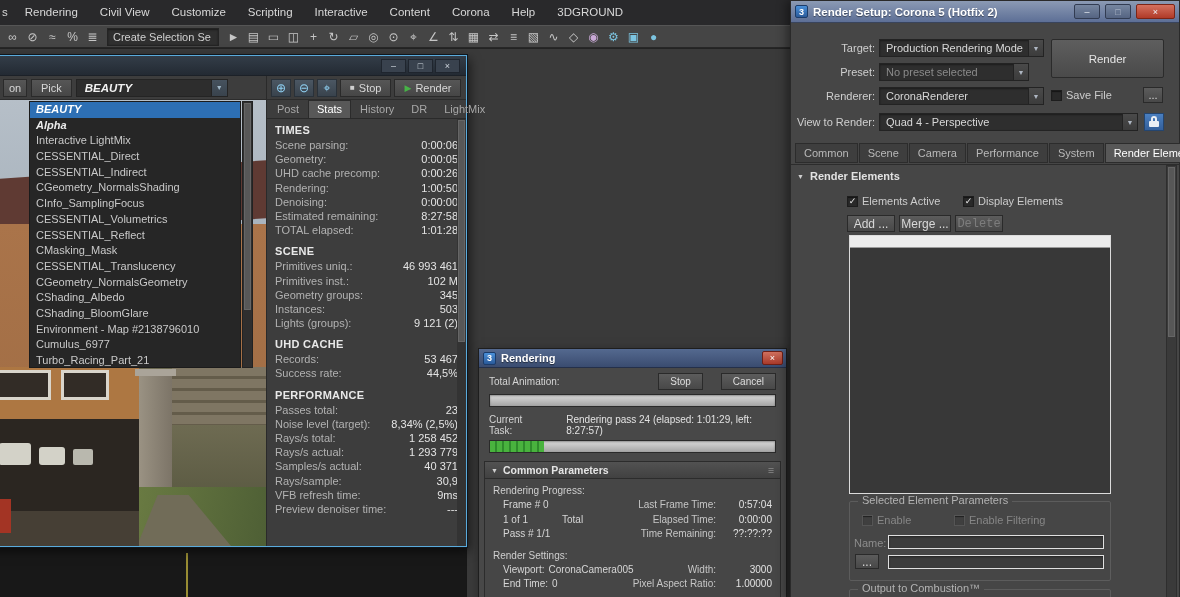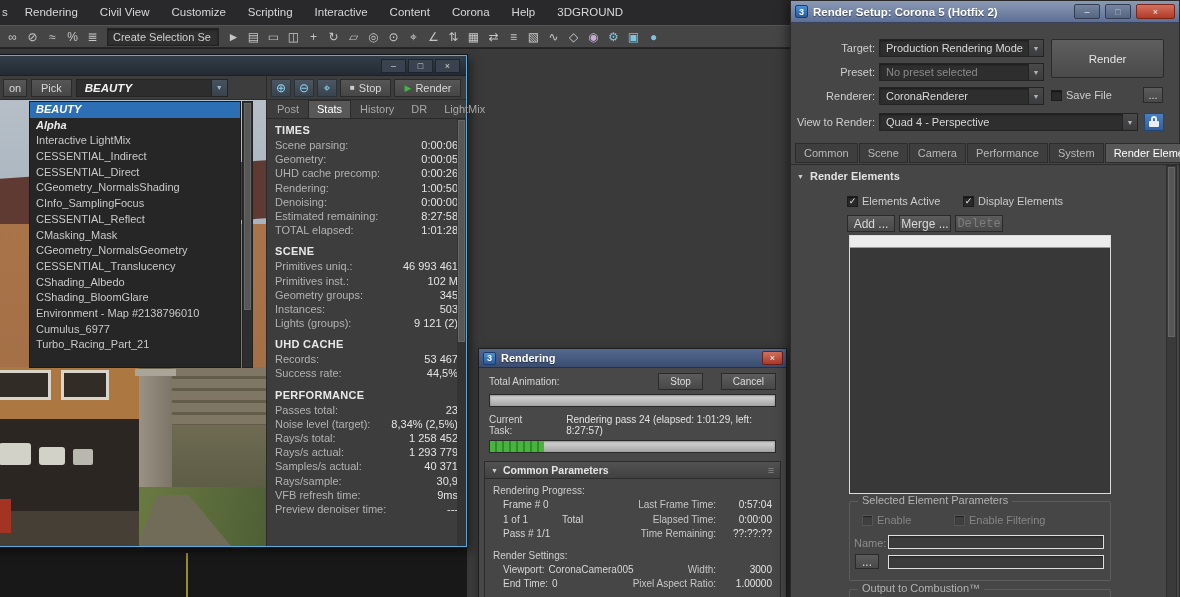--- a/index.html
+++ b/index.html
@@ -265,28 +265,29 @@
             <div class="sc-path" data-name="preview-path"></div>
             <div class="sc-floor" data-name="preview-terrace-floor"></div>
             <div class="sc-red" data-name="preview-red-object"></div>
           </div>
         </div>
 
         <div class="vfb-list" data-name="vfb-element-list">
           <div class="vfb-item" data-name="vfb-element-item">BEAUTY</div>
             <div class="vfb-item" data-name="vfb-element-item">Alpha</div>
             <div class="vfb-item" data-name="vfb-element-item">Interactive LightMix</div>
+            <div class="vfb-item" data-name="vfb-element-item">CESSENTIAL_Direct</div>
             <div class="vfb-item" data-name="vfb-element-item">CESSENTIAL_Indirect</div>
-            <div class="vfb-item" data-name="vfb-element-item">CESSENTIAL_Direct</div>
             <div class="vfb-item" data-name="vfb-element-item">CGeometry_NormalsShading</div>
             <div class="vfb-item" data-name="vfb-element-item">CInfo_SamplingFocus</div>
+            <div class="vfb-item" data-name="vfb-element-item">CESSENTIAL_Volumetrics</div>
             <div class="vfb-item" data-name="vfb-element-item">CESSENTIAL_Reflect</div>
             <div class="vfb-item" data-name="vfb-element-item">CMasking_Mask</div>
+            <div class="vfb-item" data-name="vfb-element-item">CESSENTIAL_Translucency</div>
             <div class="vfb-item" data-name="vfb-element-item">CGeometry_NormalsGeometry</div>
-            <div class="vfb-item" data-name="vfb-element-item">CESSENTIAL_Translucency</div>
             <div class="vfb-item" data-name="vfb-element-item">CShading_Albedo</div>
             <div class="vfb-item" data-name="vfb-element-item">CShading_BloomGlare</div>
             <div class="vfb-item" data-name="vfb-element-item">Environment - Map #2138796010</div>
             <div class="vfb-item" data-name="vfb-element-item">Cumulus_6977</div>
             <div class="vfb-item" data-name="vfb-element-item">Turbo_Racing_Part_21</div>
         </div>
         <div class="vfb-list-scroll" data-name="vfb-list-scrollbar">
           <div class="thumb" data-name="scrollbar-thumb"></div>
         </div>
       </div>
@@ -514,21 +515,21 @@
     </div>
     <div class="rs-body" data-name="render-setup-body">
       <span class="rs-label" style="top:19px;" data-name="target-label">Target:</span>
       <div class="dd" style="left:88px;top:16px;width:165px;" data-name="target-dropdown">
         <span class="txt" data-name="target-value">Production Rendering Mode</span>
         <span class="arr" data-name="chevron-down-icon">▼</span>
       </div>
       <button class="render-big" data-name="render-button">Render</button>
 
       <span class="rs-label" style="top:43px;" data-name="preset-label">Preset:</span>
-      <div class="dd disabled" style="left:88px;top:40px;width:165px;" data-name="preset-dropdown">
+      <div class="dd disabled" style="left:88px;top:40px;width:150px;" data-name="preset-dropdown">
         <span class="txt" data-name="preset-value">No preset selected</span>
         <span class="arr" data-name="chevron-down-icon">▼</span>
       </div>
 
       <span class="rs-label" style="top:67px;" data-name="renderer-label">Renderer:</span>
       <div class="dd" style="left:88px;top:64px;width:165px;" data-name="renderer-dropdown">
         <span class="txt" data-name="renderer-value">CoronaRenderer</span>
         <span class="arr" data-name="chevron-down-icon">▼</span>
       </div>
       <span class="cb" style="position:absolute;left:260px;top:66px;" data-name="save-file-checkbox">

